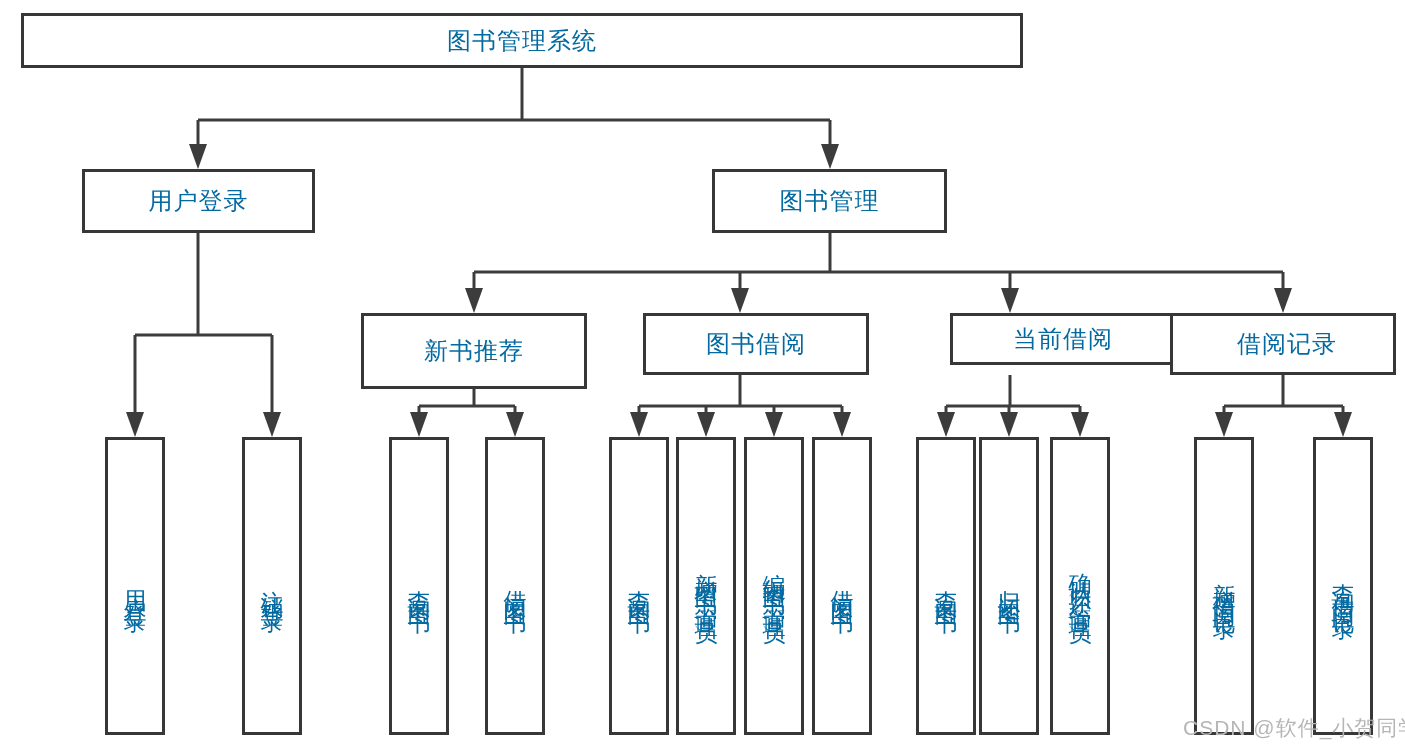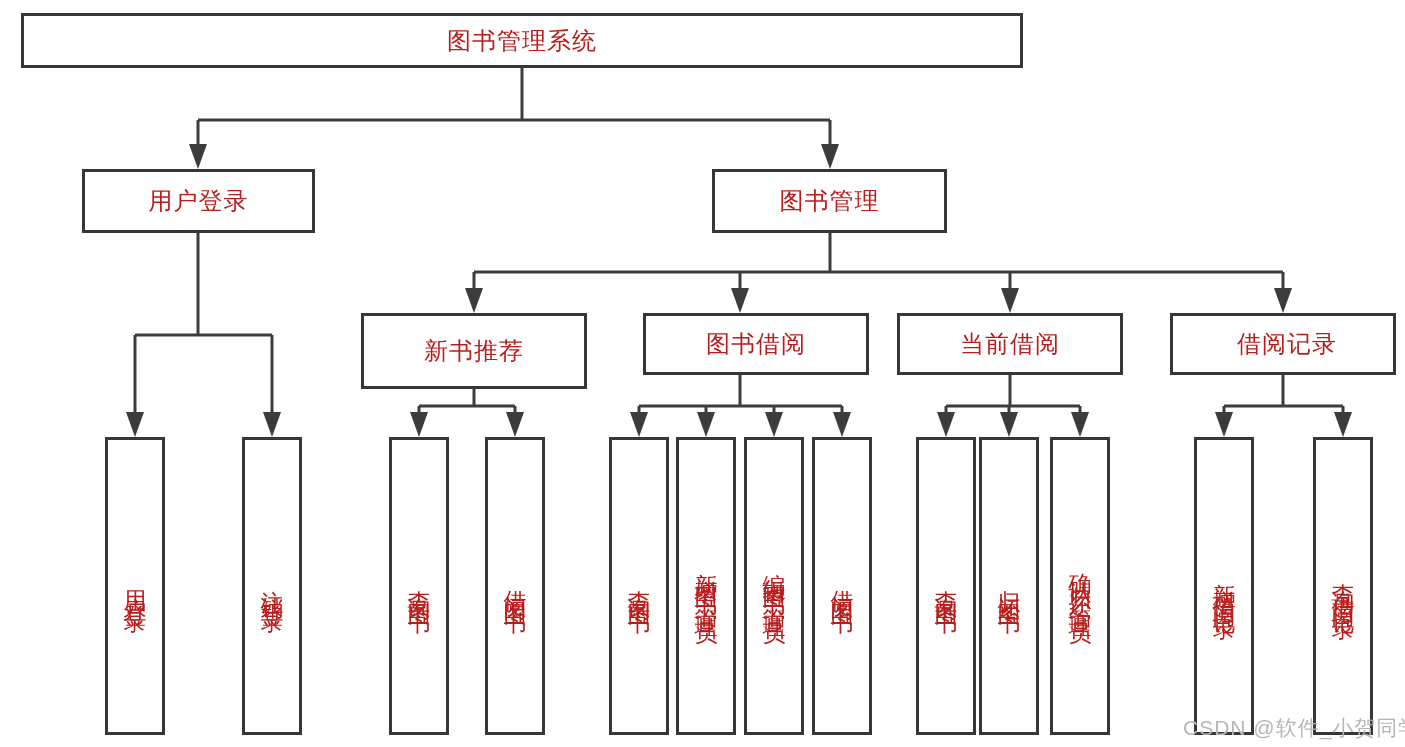--- a/index.html
+++ b/index.html
@@ -17,21 +17,21 @@
     width: 1405px; height: 747px;
   }
   .hbox, .vbox {
     position: absolute;
     box-sizing: border-box;
     background: #ffffff;
     border: 3px solid #373737;
     display: flex;
     align-items: center;
     justify-content: center;
-    color: #b91c1c;
+    color: #0369a1;
   }
   .hbox { font-size: 24px; letter-spacing: 1px; }
   .vbox span {
     writing-mode: vertical-rl;
     text-orientation: mixed;
     font-size: 23px;
     line-height: 1;
     letter-spacing: 7px;
     white-space: nowrap;
   }
@@ -106,21 +106,21 @@
       <polygon points="1334,412 1352,412 1343,437" fill="#3c3c3c"></polygon>
     </svg>
 
   <div class="hbox" style="left:21px; top:13px; width:1002px; height:55px;">图书管理系统</div>
 
   <div class="hbox" style="left:82px; top:169px; width:233px; height:64px;">用户登录</div>
   <div class="hbox" style="left:712px; top:169px; width:235px; height:64px;">图书管理</div>
 
   <div class="hbox" style="left:361px; top:313px; width:226px; height:76px;">新书推荐</div>
   <div class="hbox" style="left:627px; top:313px; width:226px; height:62px;margin-left:16px;">图书借阅</div>
-  <div class="hbox" style="left:897px; top:313px; width:226px; height:62px;">当前借阅</div>
+  <div class="hbox" style="left:950px; top:313px; width:226px; height:52px;">当前借阅</div>
   <div class="hbox" style="left:1170px; top:313px; width:226px; height:62px;padding-left:8px;">借阅记录</div>
 
   <div class="vbox" style="left:105px; top:437px; width:60px; height:298px;">
     <span>用户登录</span>
   </div>
   <div class="vbox" style="left:242px; top:437px; width:60px; height:298px;">
     <span>注销登录</span>
   </div>
 
   <div class="vbox" style="left:389px; top:437px; width:60px; height:298px;">

